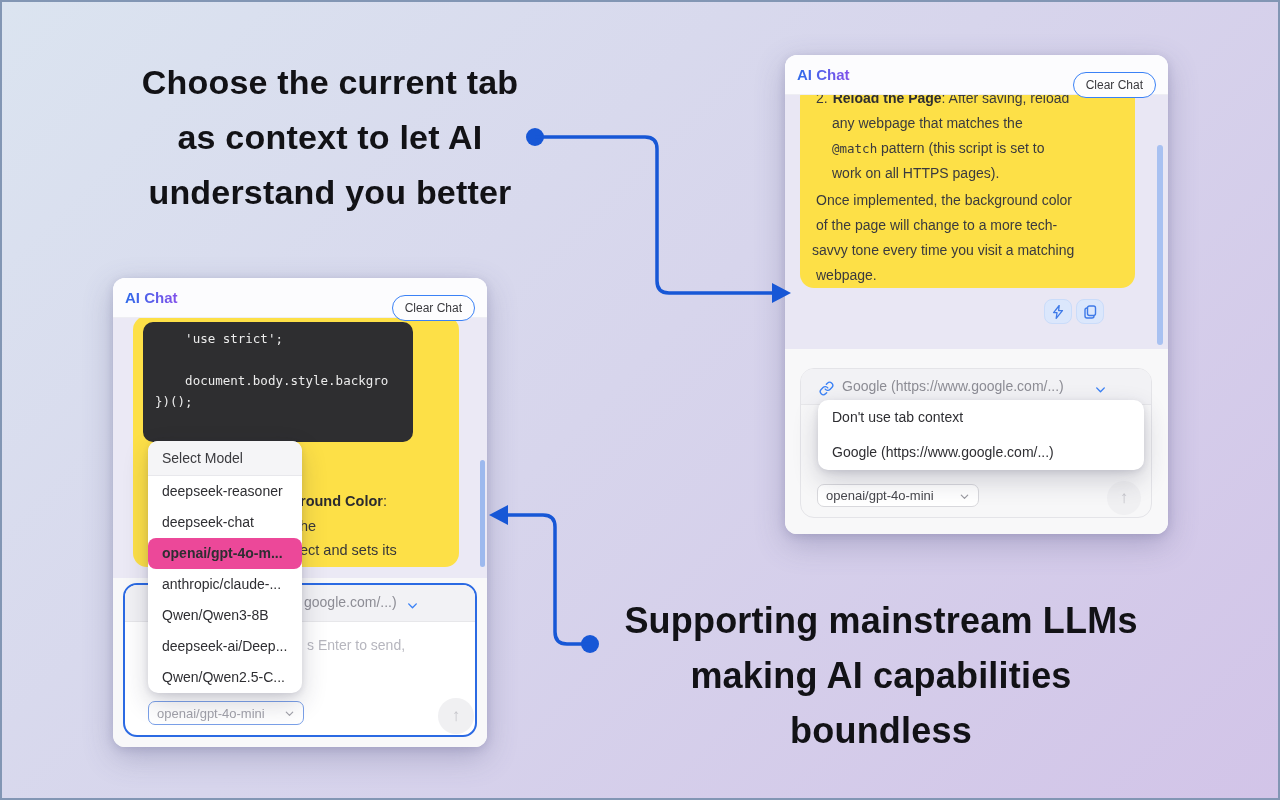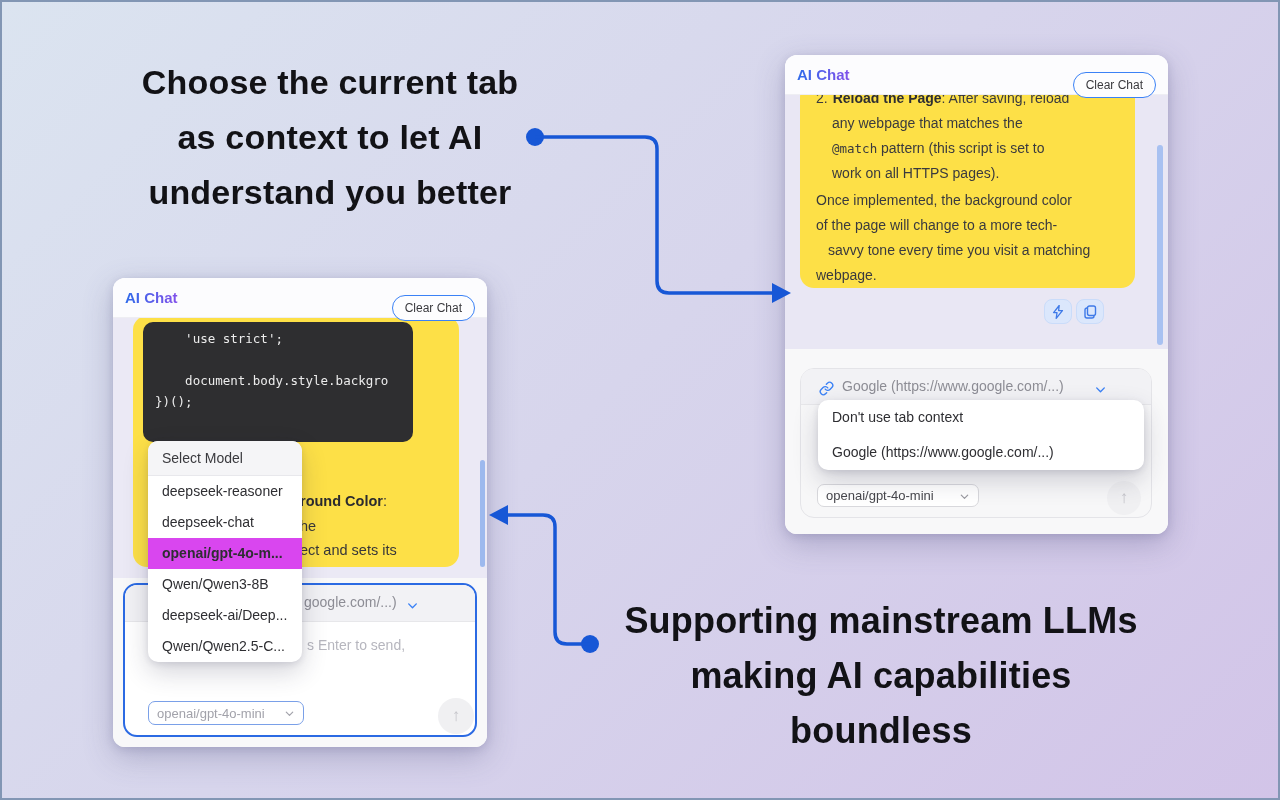--- a/index.html
+++ b/index.html
@@ -74,21 +74,21 @@
     display:flex;align-items:center;justify-content:center;}
   .send-btn span{font-size:17px;color:#c4c4ca;}
   .left-send{left:313px;top:113px;}
   .right-send{left:306px;top:112px;width:34px;height:34px;}
 
   .dropdown{position:absolute;background:#ffffff;border-radius:10px;z-index:6;
     box-shadow:0 10px 26px rgba(40,40,70,.20),0 2px 6px rgba(40,40,70,.12);overflow:hidden;}
   .model-dropdown{left:35px;top:163px;width:154px;}
   .dd-header{height:34px;line-height:34px;padding-left:14px;font-size:14px;color:#3a3a3e;background:#f5f5f7;border-bottom:1px solid #e8e8ec;}
   .dd-item{height:31px;line-height:31px;padding-left:14px;font-size:14px;color:#2e2e32;white-space:nowrap;cursor:pointer;}
-  .dd-item.selected{background:#d946ef;font-weight:700;}
+  .dd-item.selected{background:#ec4899;font-weight:700;border-radius:8px;}
   .ctx-dropdown{left:33px;top:345px;width:326px;}
   .ctx-dd-item{height:35px;line-height:35px;padding-left:14px;font-size:14px;color:#2e2e32;white-space:nowrap;cursor:pointer;}
 
   .icon-svg{display:inline-block;vertical-align:middle;}
   .abs{position:absolute;}
 </style>
 </head>
 <body>
 
 <div class="canvas">
@@ -154,20 +154,21 @@
       <button class="send-btn left-send">
         <span>↑</span>
       </button>
     </div>
 
     <div class="dropdown model-dropdown">
       <div class="dd-header">Select Model</div>
       <div class="dd-item">deepseek-reasoner</div>
       <div class="dd-item">deepseek-chat</div>
       <div class="dd-item selected">openai/gpt-4o-m...</div>
+      <div class="dd-item">anthropic/claude-...</div>
       <div class="dd-item">Qwen/Qwen3-8B</div>
       <div class="dd-item">deepseek-ai/Deep...</div>
       <div class="dd-item">Qwen/Qwen2.5-C...</div>
     </div>
 
     <div class="panel-header">
       <span class="panel-title">AI Chat</span>
       <button class="clear-btn">Clear Chat</button>
     </div>
   </div>
@@ -180,21 +181,21 @@
       <div class="msg-line" style="left:16px;top:7px;">
         <span class="num">2.</span><b>Reload the Page</b><span>: After saving, reload</span>
       </div>
       <div class="msg-line" style="left:32px;top:32px;">any webpage that matches the</div>
       <div class="msg-line" style="left:32px;top:57px;">
         <span class="icode">@match</span><span> pattern (this script is set to</span>
       </div>
       <div class="msg-line" style="left:32px;top:82px;">work on all HTTPS pages).</div>
       <div class="msg-line" style="left:16px;top:109px;">Once implemented, the background color</div>
       <div class="msg-line" style="left:16px;top:134px;">of the page will change to a more tech-</div>
-      <div class="msg-line" style="left:28px;top:159px;">savvy tone every time you visit a matching</div>
+      <div class="msg-line" style="left:12px;top:159px;">savvy tone every time you visit a matching</div>
       <div class="msg-line" style="left:16px;top:184px;">webpage.</div>
     </div>
 
     <button class="action-btn" style="left:259px;top:244px;">
       <span>
         <svg class="icon-svg" width="12" height="14" viewBox="0 0 12 14">
             <path d="M7.2 0.5 L1.6 7.6 H5.0 L4.2 13.4 L10.4 5.6 H6.6 Z" fill="none" stroke="#3f7ae8" stroke-width="1.3" stroke-linejoin="round"></path>
           </svg>
       </span>
     </button>

